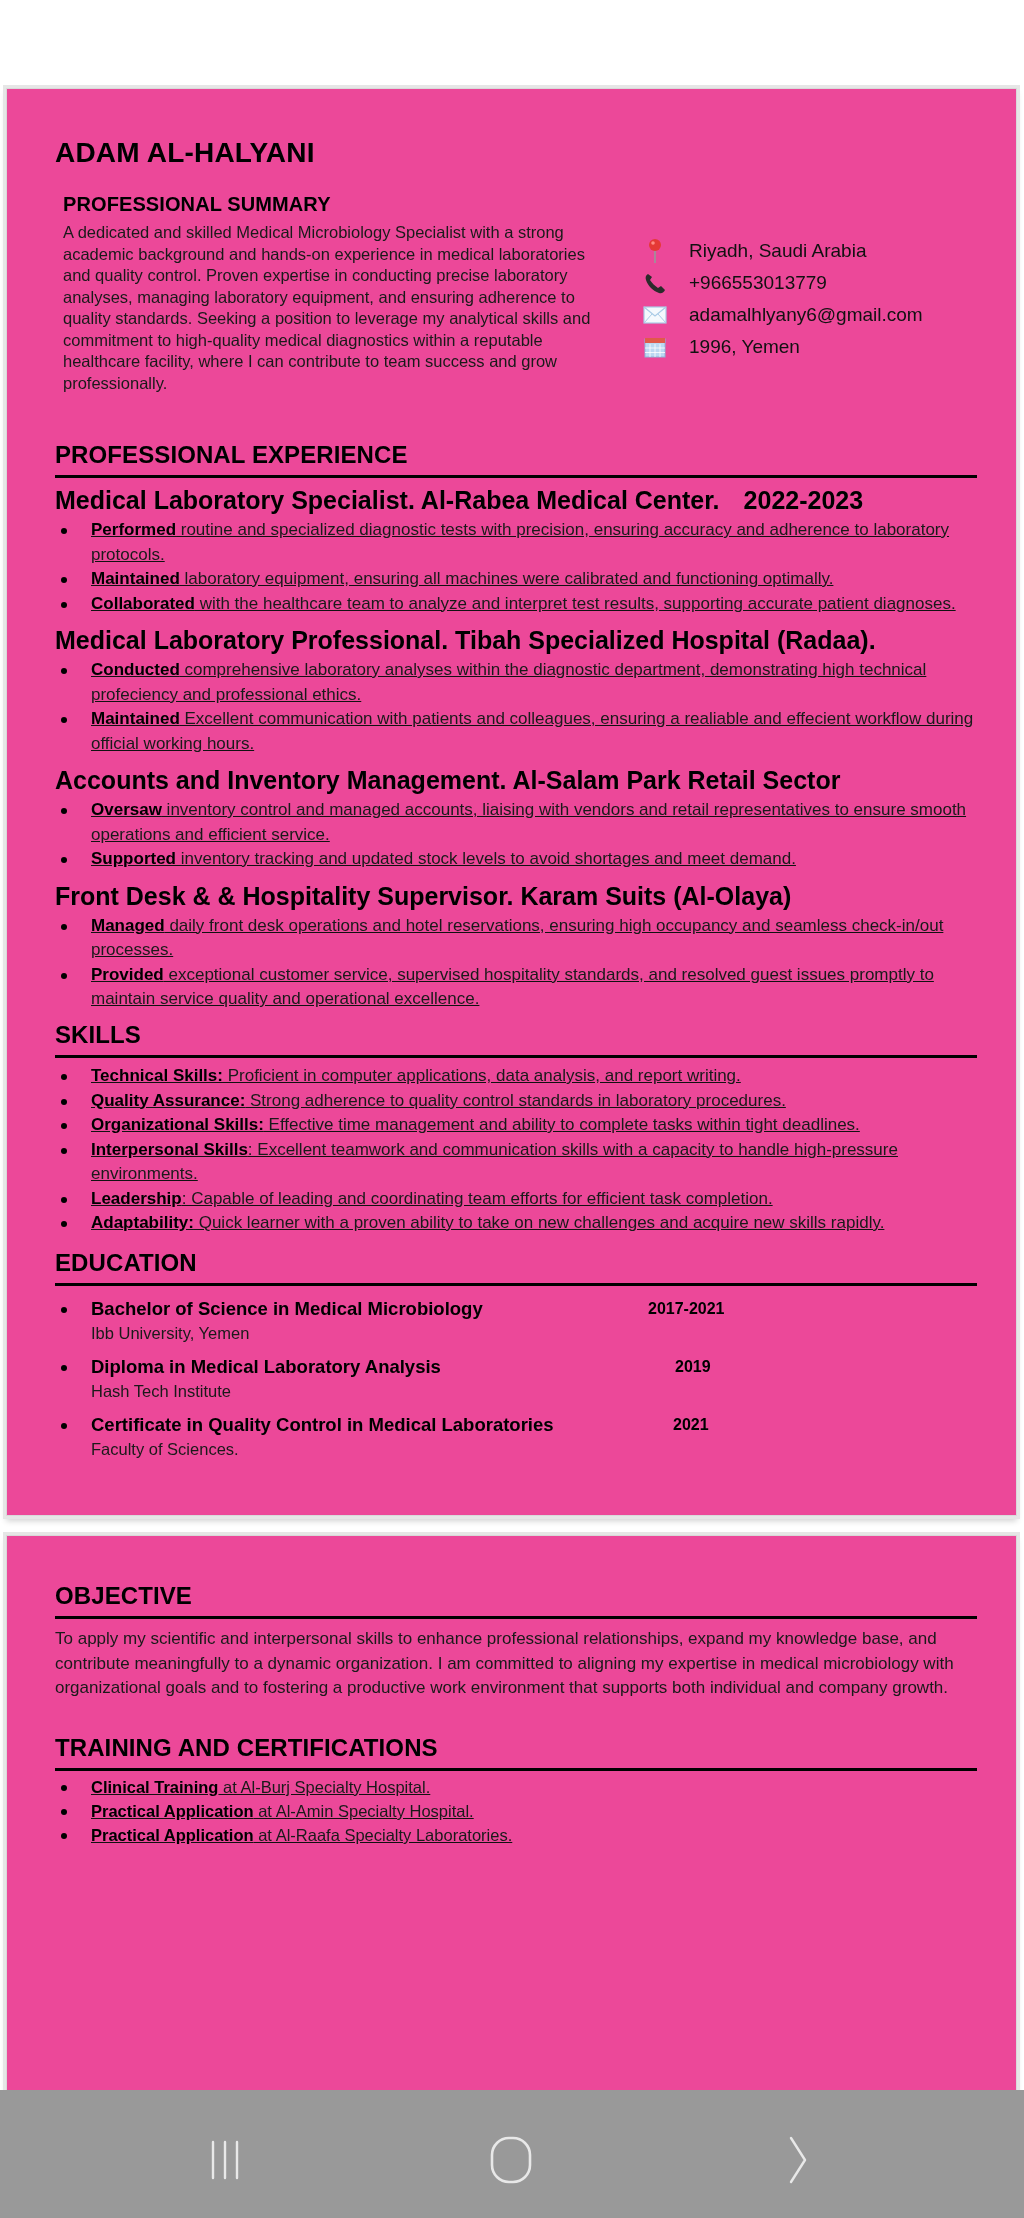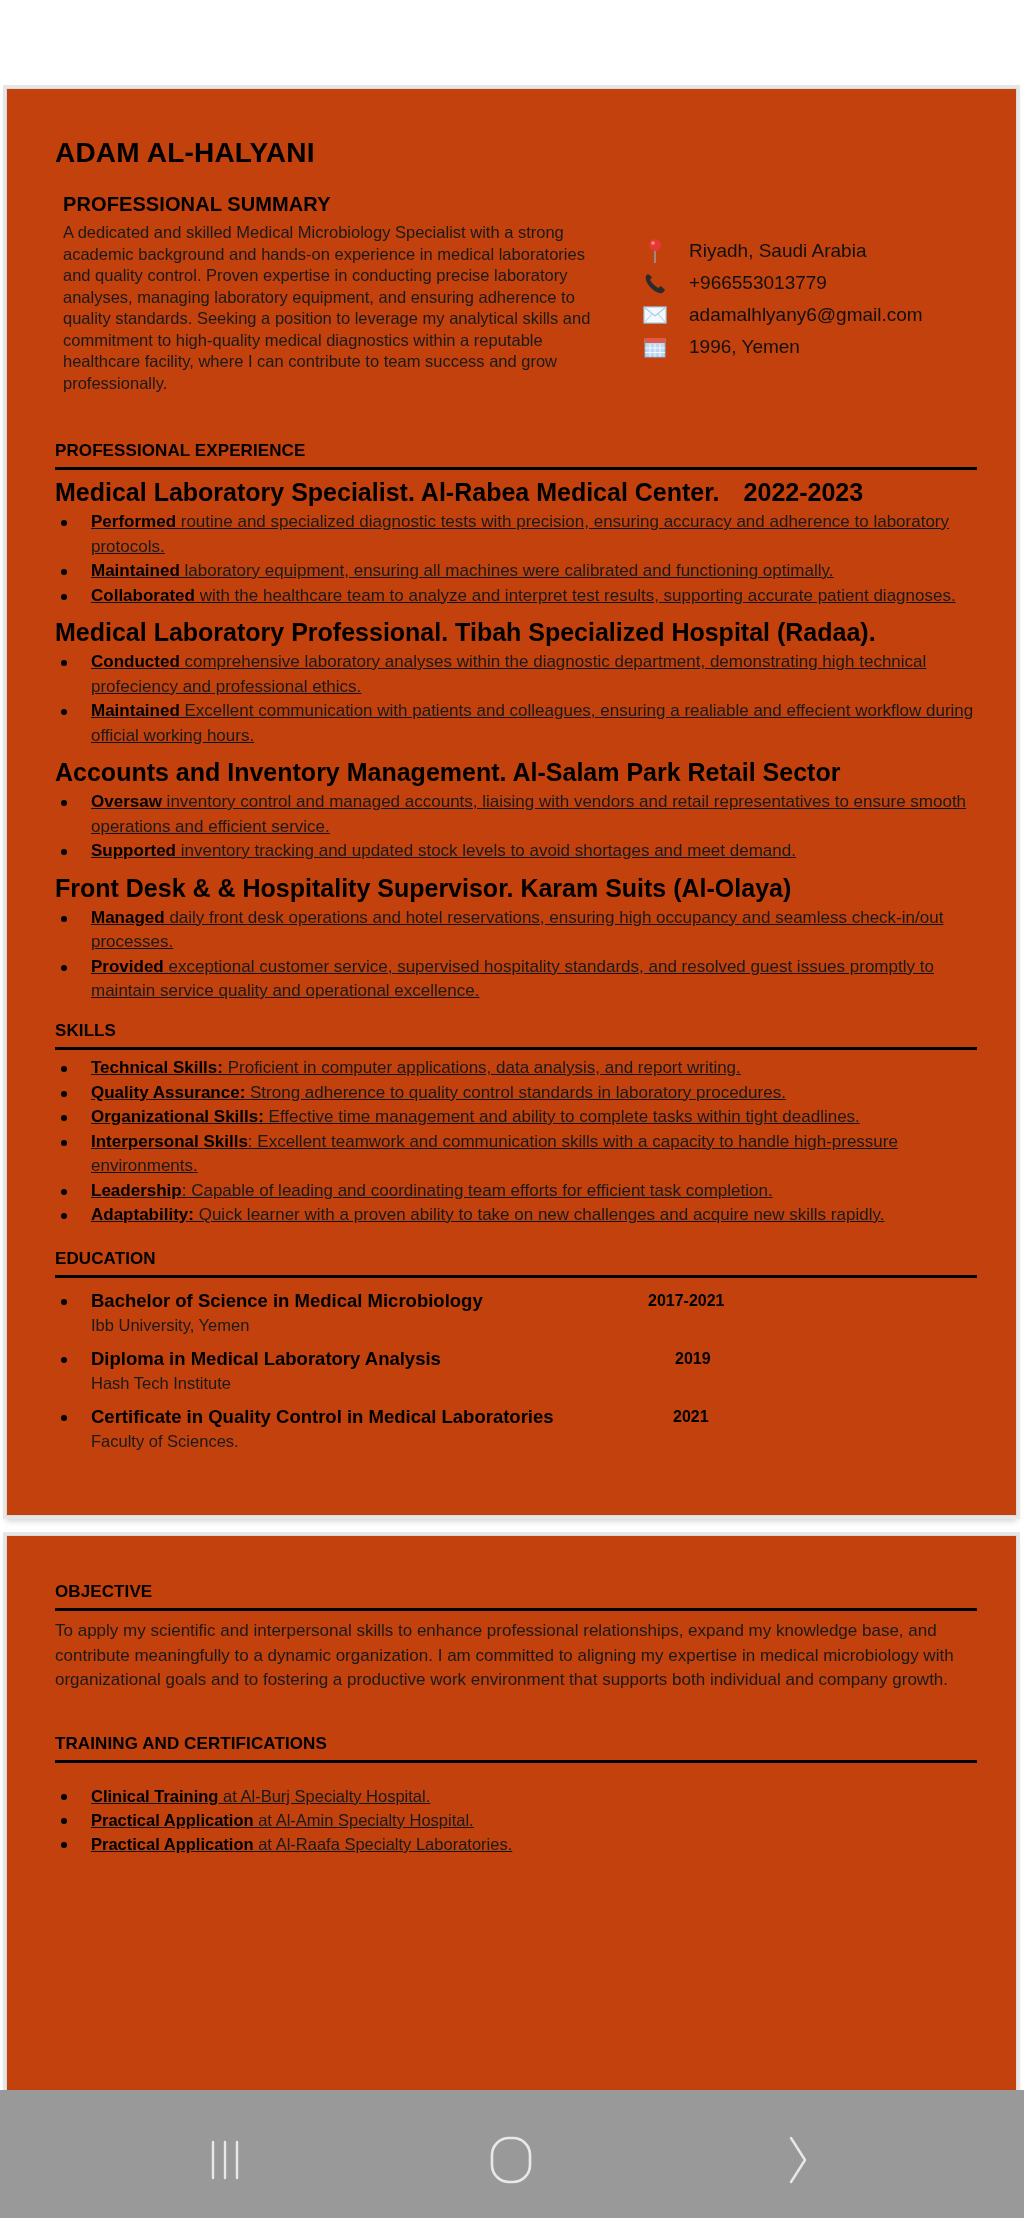--- a/index.html
+++ b/index.html
@@ -1,41 +1,41 @@
 <!DOCTYPE html>
 <html><head>
 <meta charset="utf-8">
 <style>
   * { box-sizing: border-box; margin: 0; padding: 0; }
   html, body { width: 1024px; height: 2218px; background: #ffffff; overflow: hidden; }
   body { position: relative; font-family: "Liberation Sans", sans-serif; color: #111; }
 
   .page {
-    position: absolute; left: 6px; width: 1011px; background: #c2410c;
+    position: absolute; left: 6px; width: 1011px; background: #ec4899;
     border: 1px solid #d9d9d9;
     box-shadow: 0 0 0 3px #e6e6e6, 0 5px 6px rgba(0,0,0,0.18);
   }
   #page1 { top: 88px; height: 1428px; }
   #page2 { top: 1535px; height: 600px; }
 
   .abs { position: absolute; }
 
   .name { left: 48px; top: 48px; font-size: 28px; font-weight: bold; letter-spacing: 0.2px; color: #000; }
 
   .summary { left: 56px; top: 104px; width: 530px; }
   .summary h2 { font-size: 20px; font-weight: bold; color: #000; margin-bottom: 6px; letter-spacing: 0.1px; }
   .summary p { font-size: 16.5px; line-height: 21.5px; color: #1a1a1a; }
 
   .contact { left: 634px; top: 146px; }
   .contact-row { display: flex; align-items: center; height: 32px; }
   .contact-row .ic { width: 28px; height: 24px; margin-right: 20px; display: flex; align-items: center; justify-content: center; }
   .contact-row span.t { font-size: 19px; color: #111; }
 
   .section { position: absolute; left: 48px; width: 920px; }
-  .section-title { font-size: 17px; font-weight: bold; color: #000; letter-spacing: 0.1px; }
+  .section-title { font-size: 24px; font-weight: bold; color: #000; letter-spacing: 0.1px; }
   .rule { height: 3px; background: #000; margin-top: 6px; width: 922px; }
 
   .job-title { font-size: 25px; font-weight: bold; color: #000; margin-top: 10px; }
   .job-title .dates { margin-left: 24px; }
 
   ul.bullets { list-style: none; margin-top: 3px; text-decoration: underline; }
   ul.bullets li { position: relative; padding-left: 36px; font-size: 17px; line-height: 24.5px; color: #1a1a1a; }
   ul.bullets li::before {
     content: ""; position: absolute; left: 6px; top: 10px; width: 6px; height: 6px; border-radius: 50%; background: #000;
   }
@@ -187,21 +187,21 @@
 <div id="page2" class="page">
   <div class="section objective" style="top:46px;">
     <div class="section-title">OBJECTIVE</div>
     <div class="rule"></div>
     <p>To apply my scientific and interpersonal skills to enhance professional relationships, expand my knowledge base, and contribute meaningfully to a dynamic organization. I am committed to aligning my expertise in medical microbiology with organizational goals and to fostering a productive work environment that supports both individual and company growth.</p>
   </div>
 
   <div class="section" style="top:198px;">
     <div class="section-title">TRAINING AND CERTIFICATIONS</div>
     <div class="rule"></div>
-    <ul class="bullets" style="margin-top:21px;">
+    <ul class="bullets" style="margin-top:4px;">
       <li style="line-height:24px; font-size:16.5px;"><b>Clinical Training</b><span> at Al-Burj Specialty Hospital.</span></li>
       <li style="line-height:24px; font-size:16.5px;"><b>Practical Application</b><span> at Al-Amin Specialty Hospital.</span></li>
       <li style="line-height:24px; font-size:16.5px;"><b>Practical Application</b><span> at Al-Raafa Specialty Laboratories.</span></li>
     </ul>
   </div>
 </div>
 
 <div class="navbar">
   <div class="nav-btn" style="left:190px;">
     <svg width="44" height="44" viewBox="0 0 44 44">

